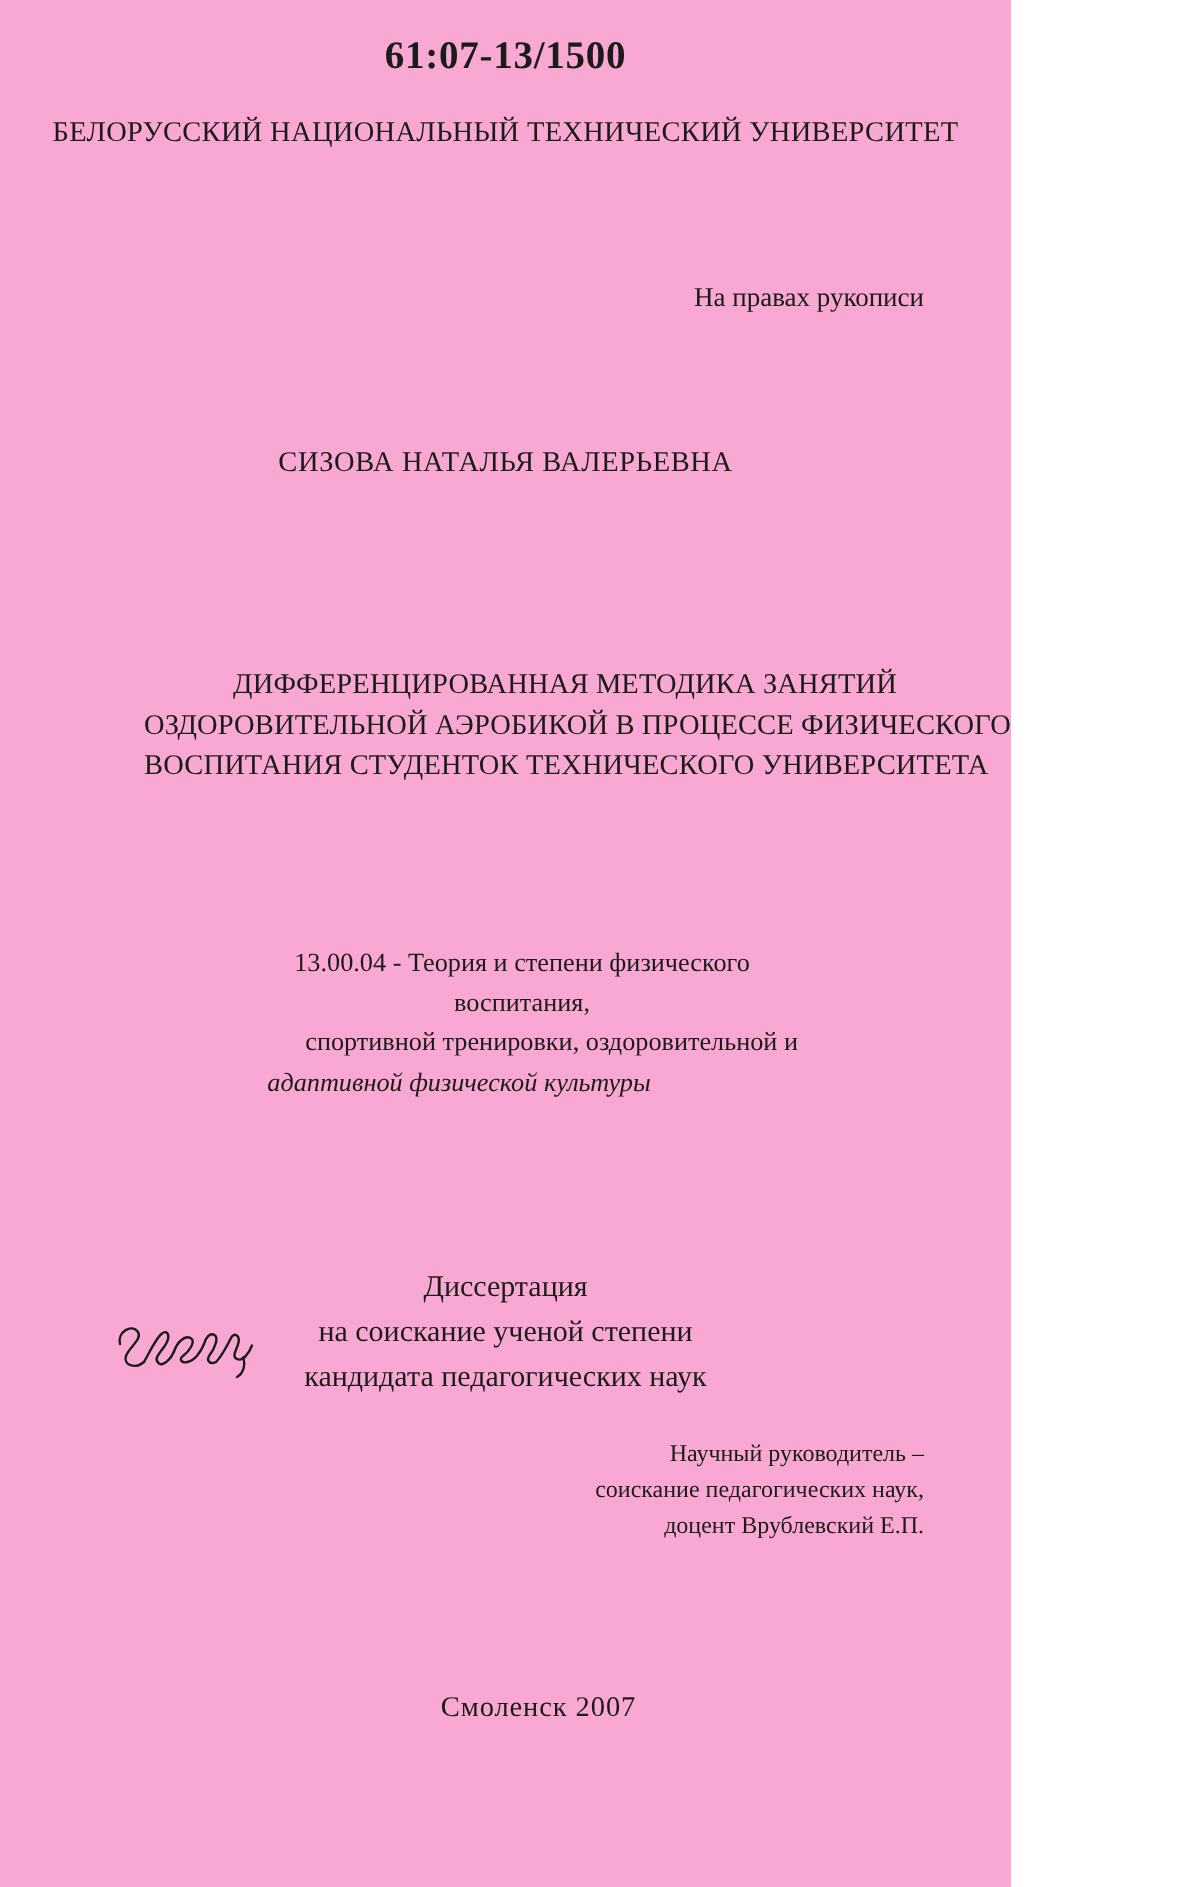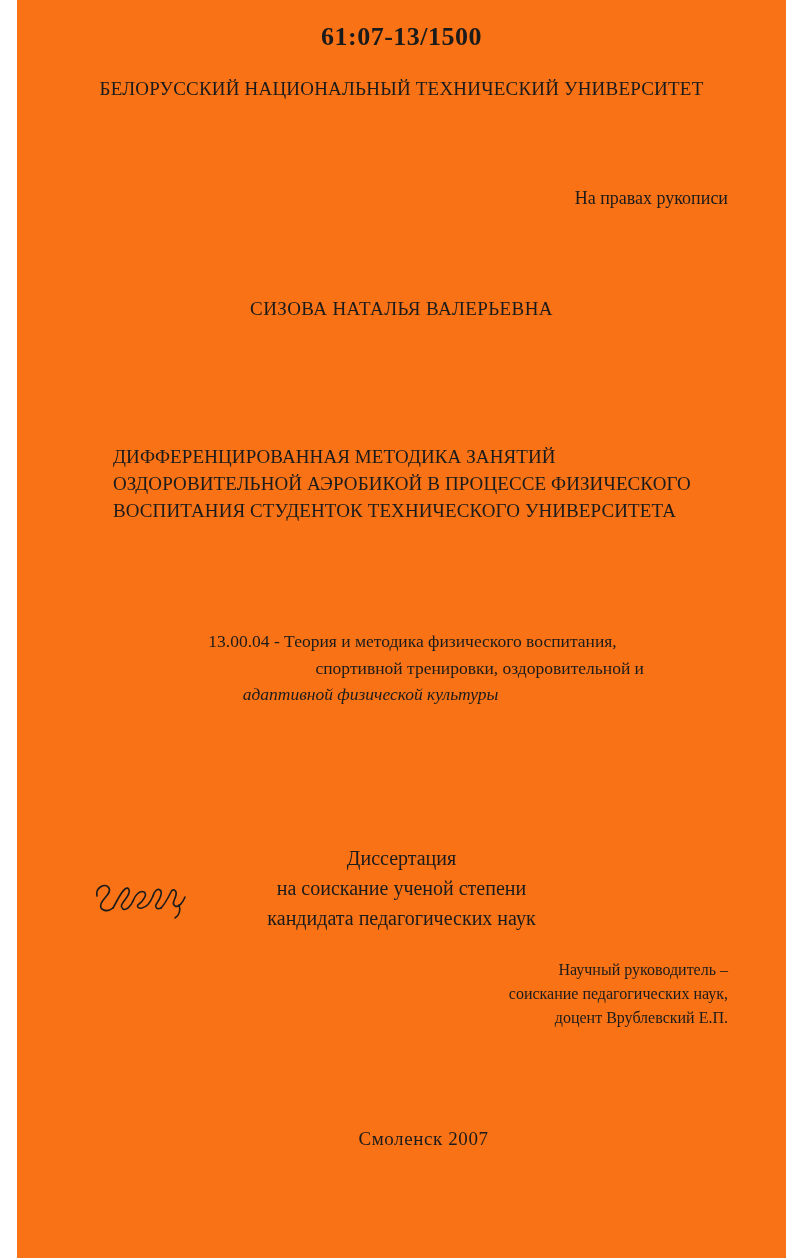--- a/index.html
+++ b/index.html
@@ -10,24 +10,23 @@
   body {
     width: 799px;
     height: 1258px;
     font-family: "Liberation Serif", "DejaVu Serif", serif;
     color: #1b1b1b;
     position: relative;
     overflow: hidden;
   }
   .page {
     position: relative;
-    width: 769px;
+    width: 674px;
     height: 1258px;
-    background: #f97316;
-    margin-left: 17px;
+    background: #f9a8d4;
   }
 
   
   .cat-number {
     position: absolute;
     top: 22px;
     left: 0;
     right: 0;
     text-align: center;
     font-size: 26px;
@@ -64,21 +63,21 @@
     font-size: 19px;
     letter-spacing: 0.4px;
   }
 
   
   .title-block {
     position: absolute;
     top: 444px;
     left: 96px;
     right: 76px;
-    text-align: left;
+    text-align: right;
     font-size: 19px;
     line-height: 1.42;
     letter-spacing: 0.1px;
   }
   .title-block .line {
     display: block;
     white-space: nowrap;
   }
 
   
@@ -152,21 +151,21 @@
 
   <div class="author">СИЗОВА НАТАЛЬЯ ВАЛЕРЬЕВНА</div>
 
   <div class="title-block">
     <span class="line">ДИФФЕРЕНЦИРОВАННАЯ МЕТОДИКА ЗАНЯТИЙ</span>
     <span class="line">ОЗДОРОВИТЕЛЬНОЙ АЭРОБИКОЙ  В ПРОЦЕССЕ  ФИЗИЧЕСКОГО</span>
     <span class="line">ВОСПИТАНИЯ СТУДЕНТОК ТЕХНИЧЕСКОГО УНИВЕРСИТЕТА</span>
   </div>
 
   <div class="speciality">
-    <span class="l1">13.00.04 - Теория и методика физического воспитания,</span>
+    <span class="l1">13.00.04 - Теория и степени физического воспитания,</span>
     <span class="l2">спортивной тренировки, оздоровительной и</span>
     <span class="l3">адаптивной физической культуры</span>
   </div>
 
   <div class="degree">
     <span>Диссертация</span>
     <span>на соискание ученой степени</span>
     <span>кандидата педагогических наук</span>
   </div>
 

